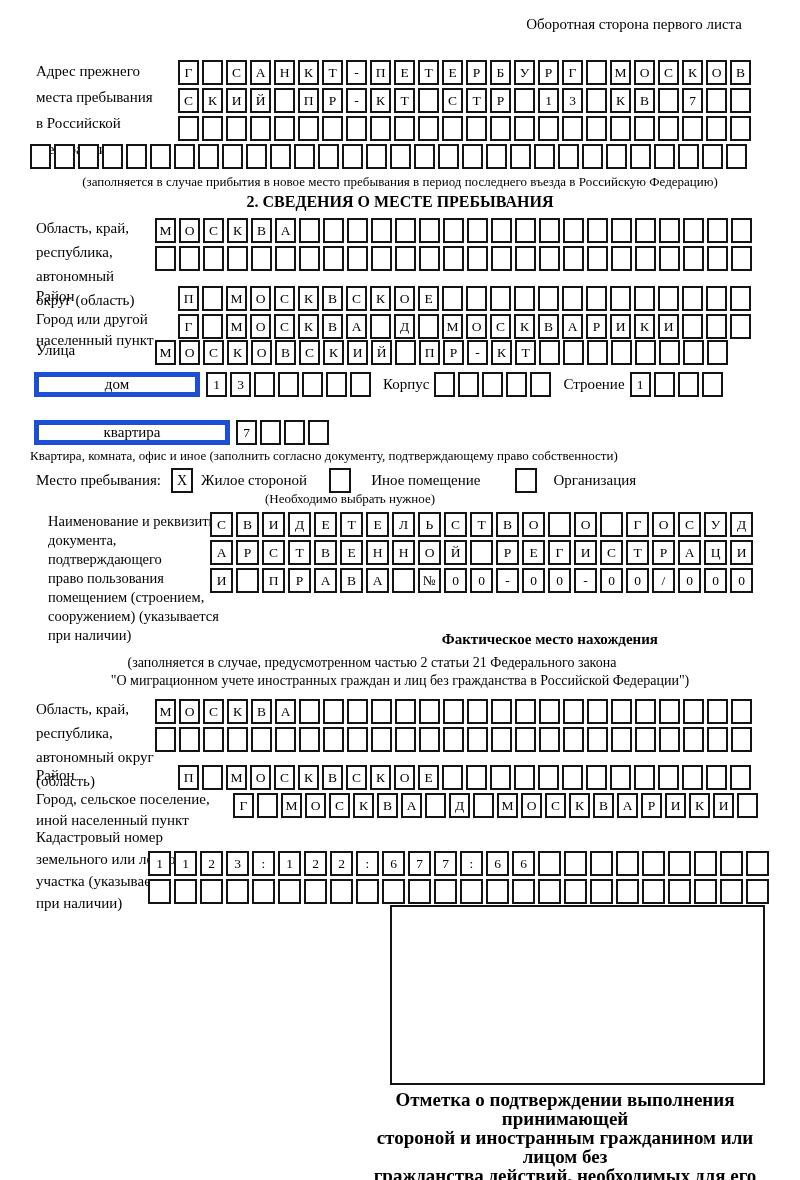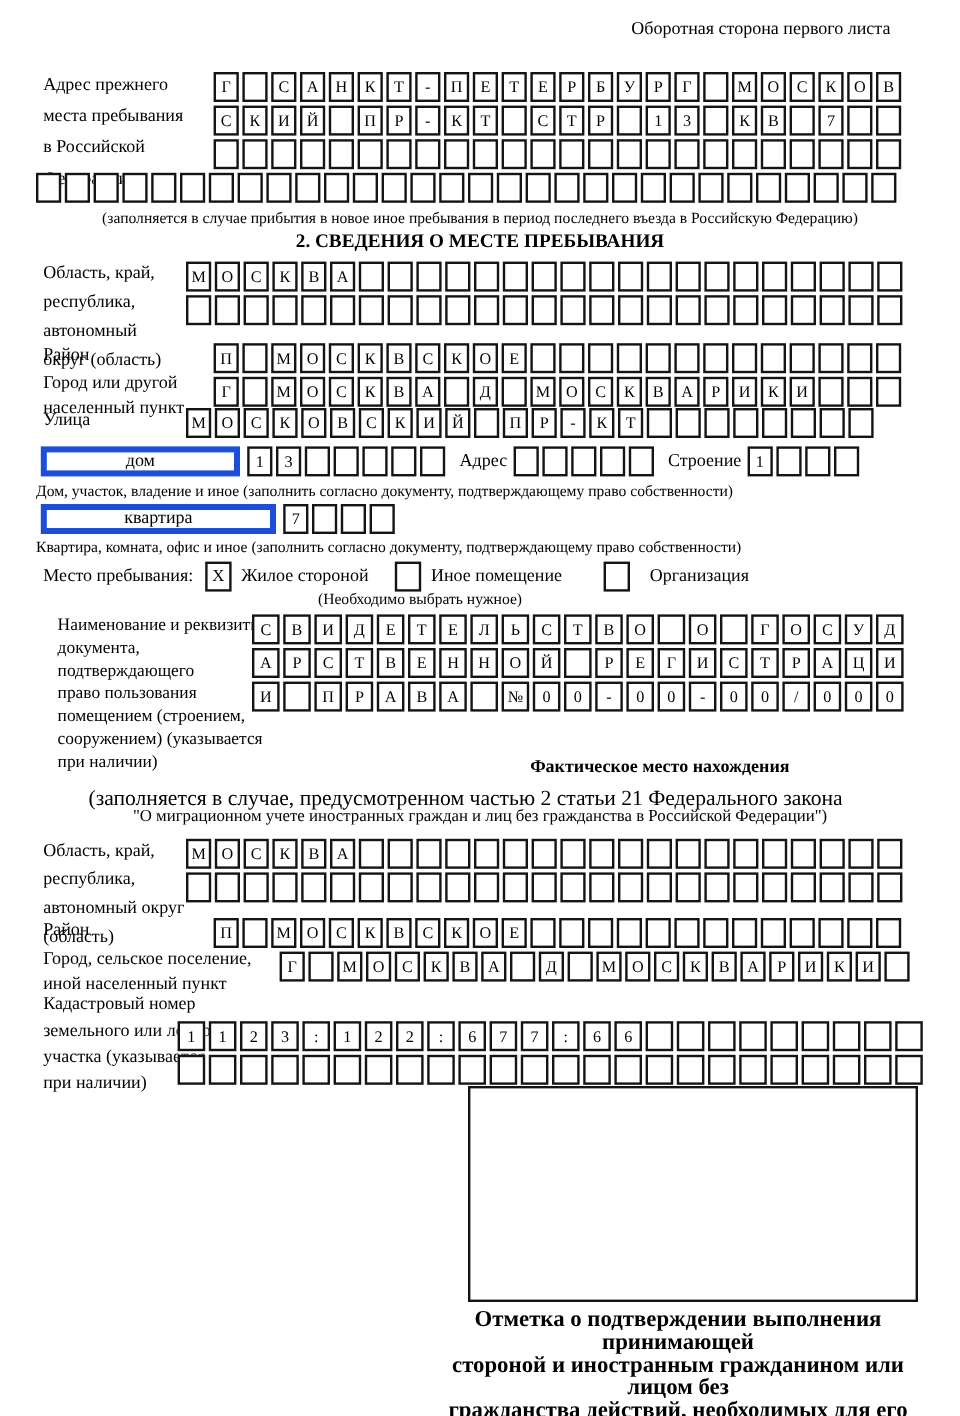--- a/index.html
+++ b/index.html
@@ -160,21 +160,21 @@
       <div class="cell"></div>
       <div class="cell"></div>
       <div class="cell"></div>
       <div class="cell"></div>
       <div class="cell"></div>
       <div class="cell"></div>
       <div class="cell"></div>
       <div class="cell"></div>
       <div class="cell"></div>
     </div>
-  <div class="abs note center" style="left:0;top:174px;width:800px;">(заполняется в случае прибытия в новое иное пребывания в период последнего въезда в Российскую Федерацию)</div>
+  <div class="abs note center" style="left:0;top:174px;width:800px;">(заполняется в случае прибытия в новое место пребывания в период последнего въезда в Российскую Федерацию)</div>
 
   <div class="abs center bold" style="left:0;top:193px;width:800px;font-size:16px;">2. СВЕДЕНИЯ О МЕСТЕ ПРЕБЫВАНИЯ</div>
 
   <div class="abs lbl-tight" style="left:36px;top:216px;width:150px;">Область, край,
 республика,
 автономный
 округ (область)</div>
   <div class="abs cells" style="left:155px;top:218px;">
       <div class="cell">М</div>
       <div class="cell">О</div>
@@ -319,55 +319,54 @@
     <div class="txtbox" style="width:166px;">дом</div>
     <div class="cells" style="margin-left:6px;">
         <div class="cell">1</div>
         <div class="cell">3</div>
         <div class="cell"></div>
         <div class="cell"></div>
         <div class="cell"></div>
         <div class="cell"></div>
         <div class="cell"></div>
       </div>
-    <div class="opt-label" style="margin-left:12px;">Адрес</div>
+    <div class="opt-label" style="margin-left:12px;">Корпус</div>
     <div class="cells" style="margin-left:5px;">
         <div class="cell"></div>
         <div class="cell"></div>
         <div class="cell"></div>
         <div class="cell"></div>
         <div class="cell"></div>
       </div>
     <div class="opt-label" style="margin-left:12px;">Строение</div>
     <div class="cells" style="margin-left:5px;">
         <div class="cell">1</div>
         <div class="cell"></div>
         <div class="cell"></div>
         <div class="cell"></div>
       </div>
   </div>
-  <div class="abs note" style="left:30px;top:401px;">Дом, участок, владение и иное (заполнить согласно документу, подтверждающему право собственности)</div>
 
   <div class="abs inline-row" style="left:34px;top:420px;">
     <div class="txtbox" style="width:196px;">квартира</div>
     <div class="cells" style="margin-left:6px;">
         <div class="cell">7</div>
         <div class="cell"></div>
         <div class="cell"></div>
         <div class="cell"></div>
       </div>
   </div>
   <div class="abs note" style="left:30px;top:448px;">Квартира, комната, офис и иное (заполнить согласно документу, подтверждающему право собственности)</div>
 
   <div class="abs inline-row" style="left:36px;top:468px;">
     <div class="opt-label">Место пребывания:</div>
     <div class="chk" style="margin-left:10px;">X</div>
     <div class="opt-label" style="margin-left:8px;">Жилое стороной</div>
     <div class="chk" style="margin-left:22px;"></div>
-    <div class="opt-label" style="margin-left:8px;">Иное помещение</div>
+    <div class="opt-label" style="margin-left:20px;">Иное помещение</div>
     <div class="chk" style="margin-left:35px;"></div>
     <div class="opt-label" style="margin-left:16px;">Организация</div>
   </div>
   <div class="abs note center" style="left:150px;top:491px;width:400px;">(Необходимо выбрать нужное)</div>
 
   <div class="abs lbl-19" style="left:36px;top:512px;width:180px;margin-left:12px;">Наименование и реквизиты
 документа, подтверждающего
 право пользования
 помещением (строением,
 сооружением) (указывается
@@ -436,21 +435,21 @@
       <div class="cell">-</div>
       <div class="cell">0</div>
       <div class="cell">0</div>
       <div class="cell">/</div>
       <div class="cell">0</div>
       <div class="cell">0</div>
       <div class="cell">0</div>
     </div>
 
   <div class="abs center bold" style="left:14px;top:631px;width:644px;font-size:15px;text-align:right;">Фактическое место нахождения</div>
-  <div class="abs center" style="left:0;top:655px;width:744px;font-size:18px;padding-left:16px;">(заполняется в случае, предусмотренном частью 2 статьи 21 Федерального закона</div>
+  <div class="abs center" style="left:0;top:655px;width:744px;font-size:14px;">(заполняется в случае, предусмотренном частью 2 статьи 21 Федерального закона</div>
   <div class="abs center" style="left:0;top:673px;width:800px;font-size:14px;">"О миграционном учете иностранных граждан и лиц без гражданства в Российской Федерации")</div>
 
   <div class="abs lbl-tight" style="left:36px;top:697px;width:160px;">Область, край,
 республика,
 автономный округ
 (область)</div>
   <div class="abs cells" style="left:155px;top:699px;">
       <div class="cell">М</div>
       <div class="cell">О</div>
       <div class="cell">С</div>

